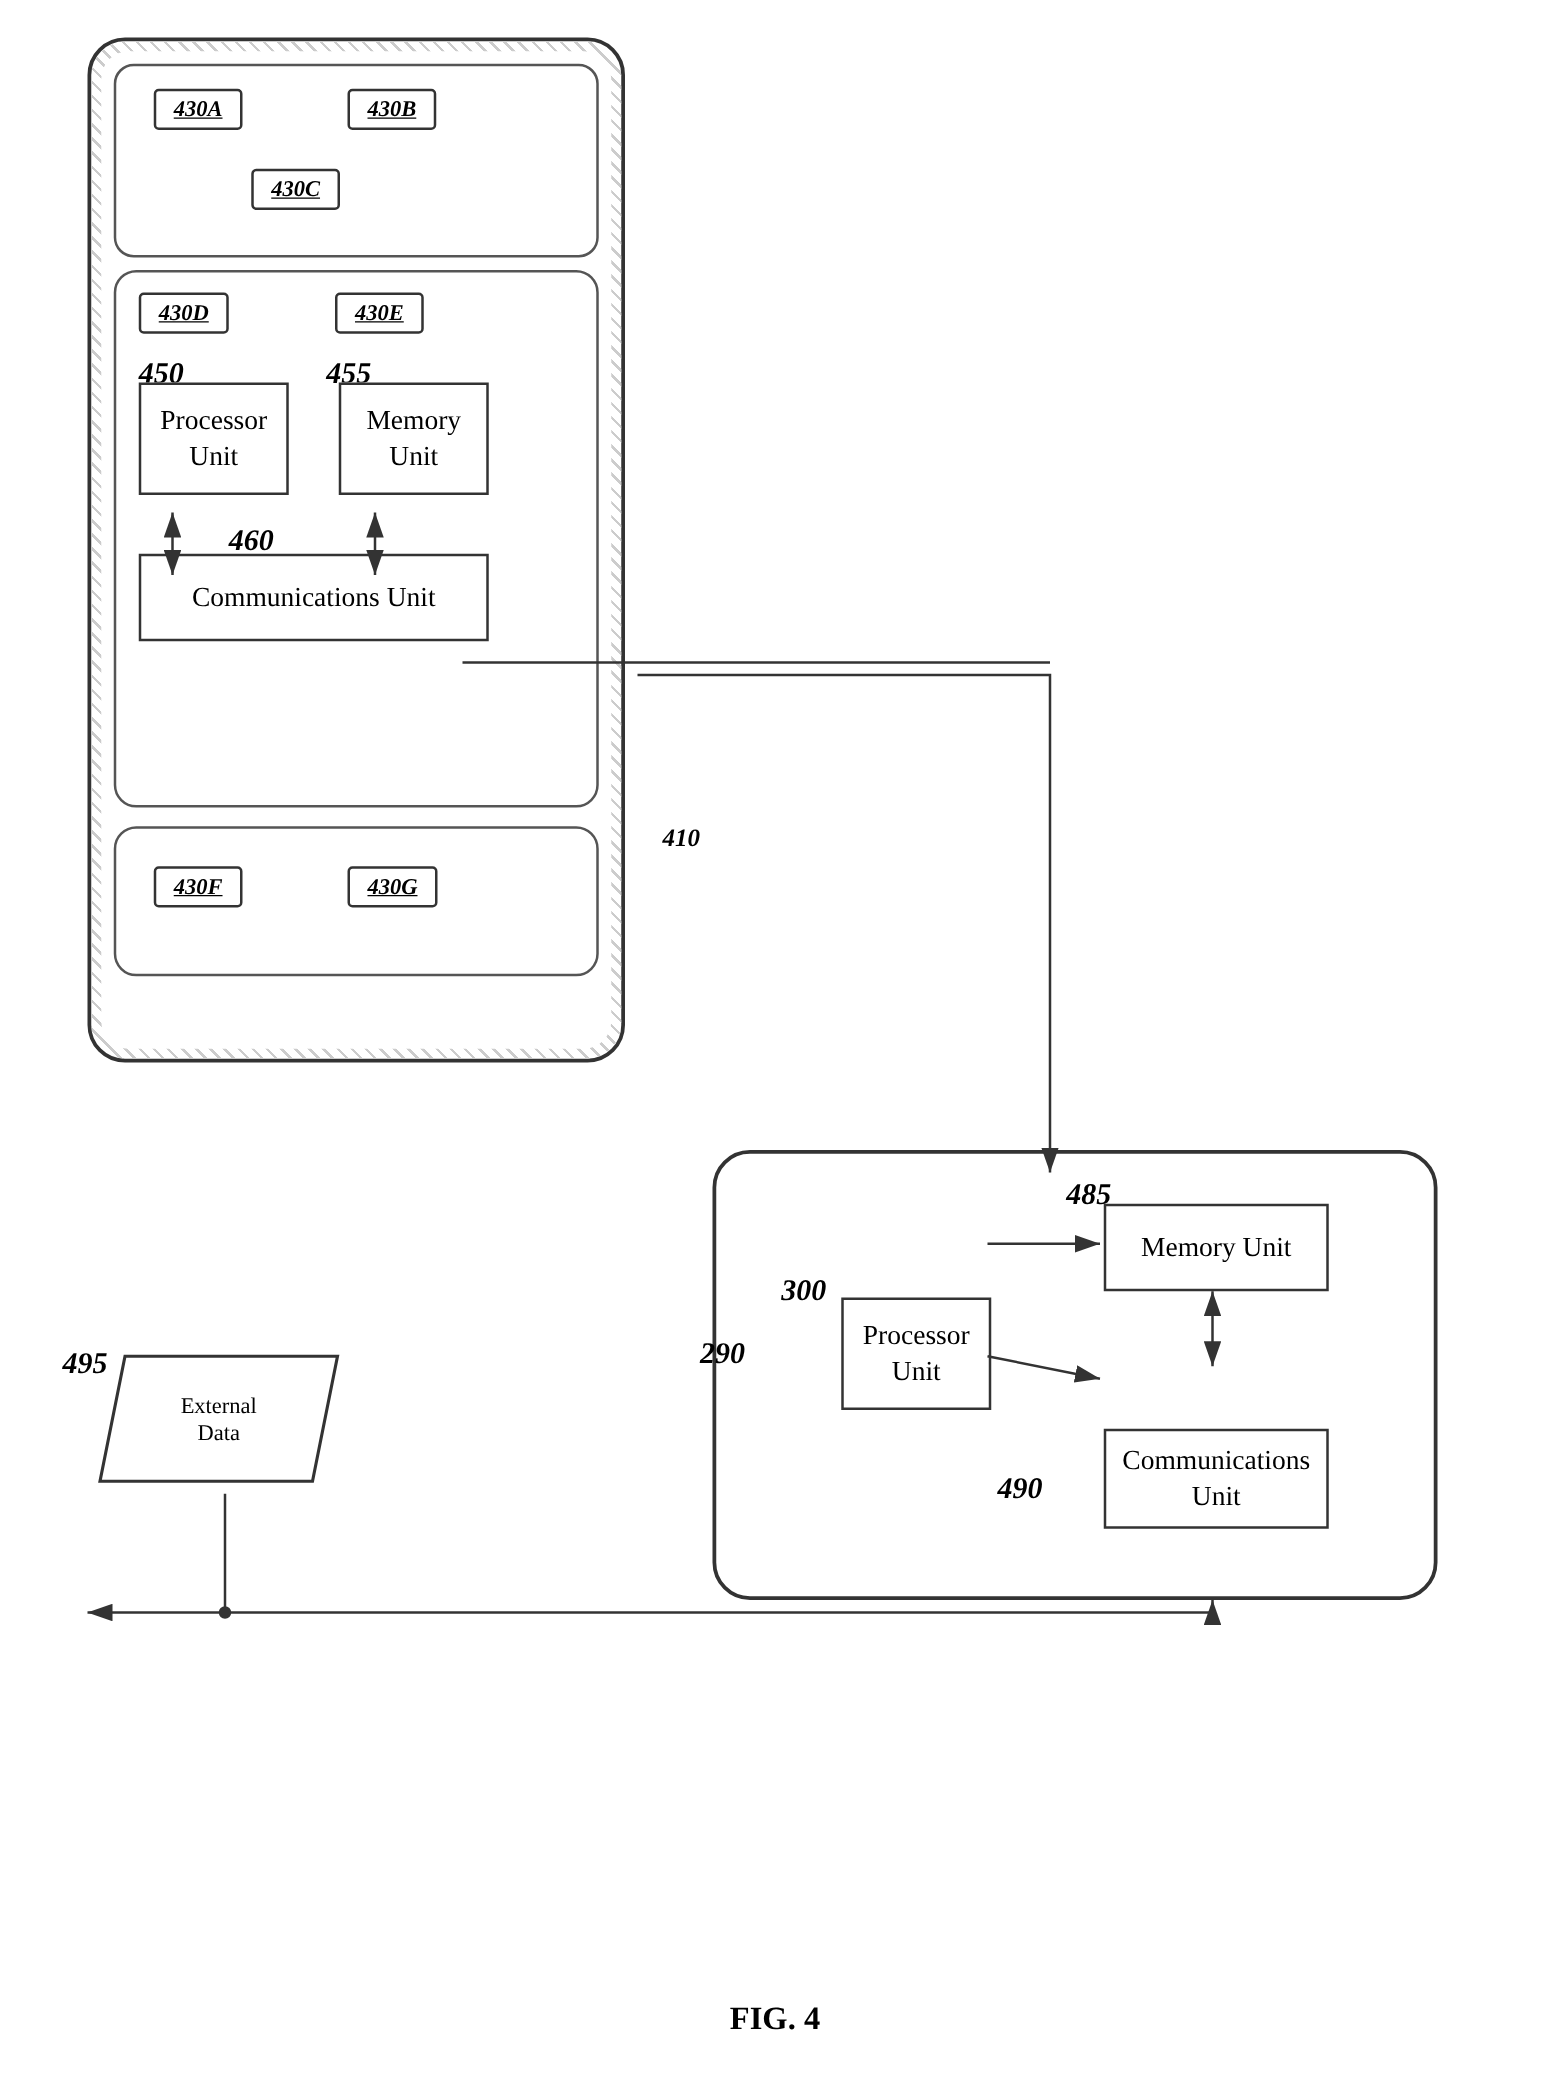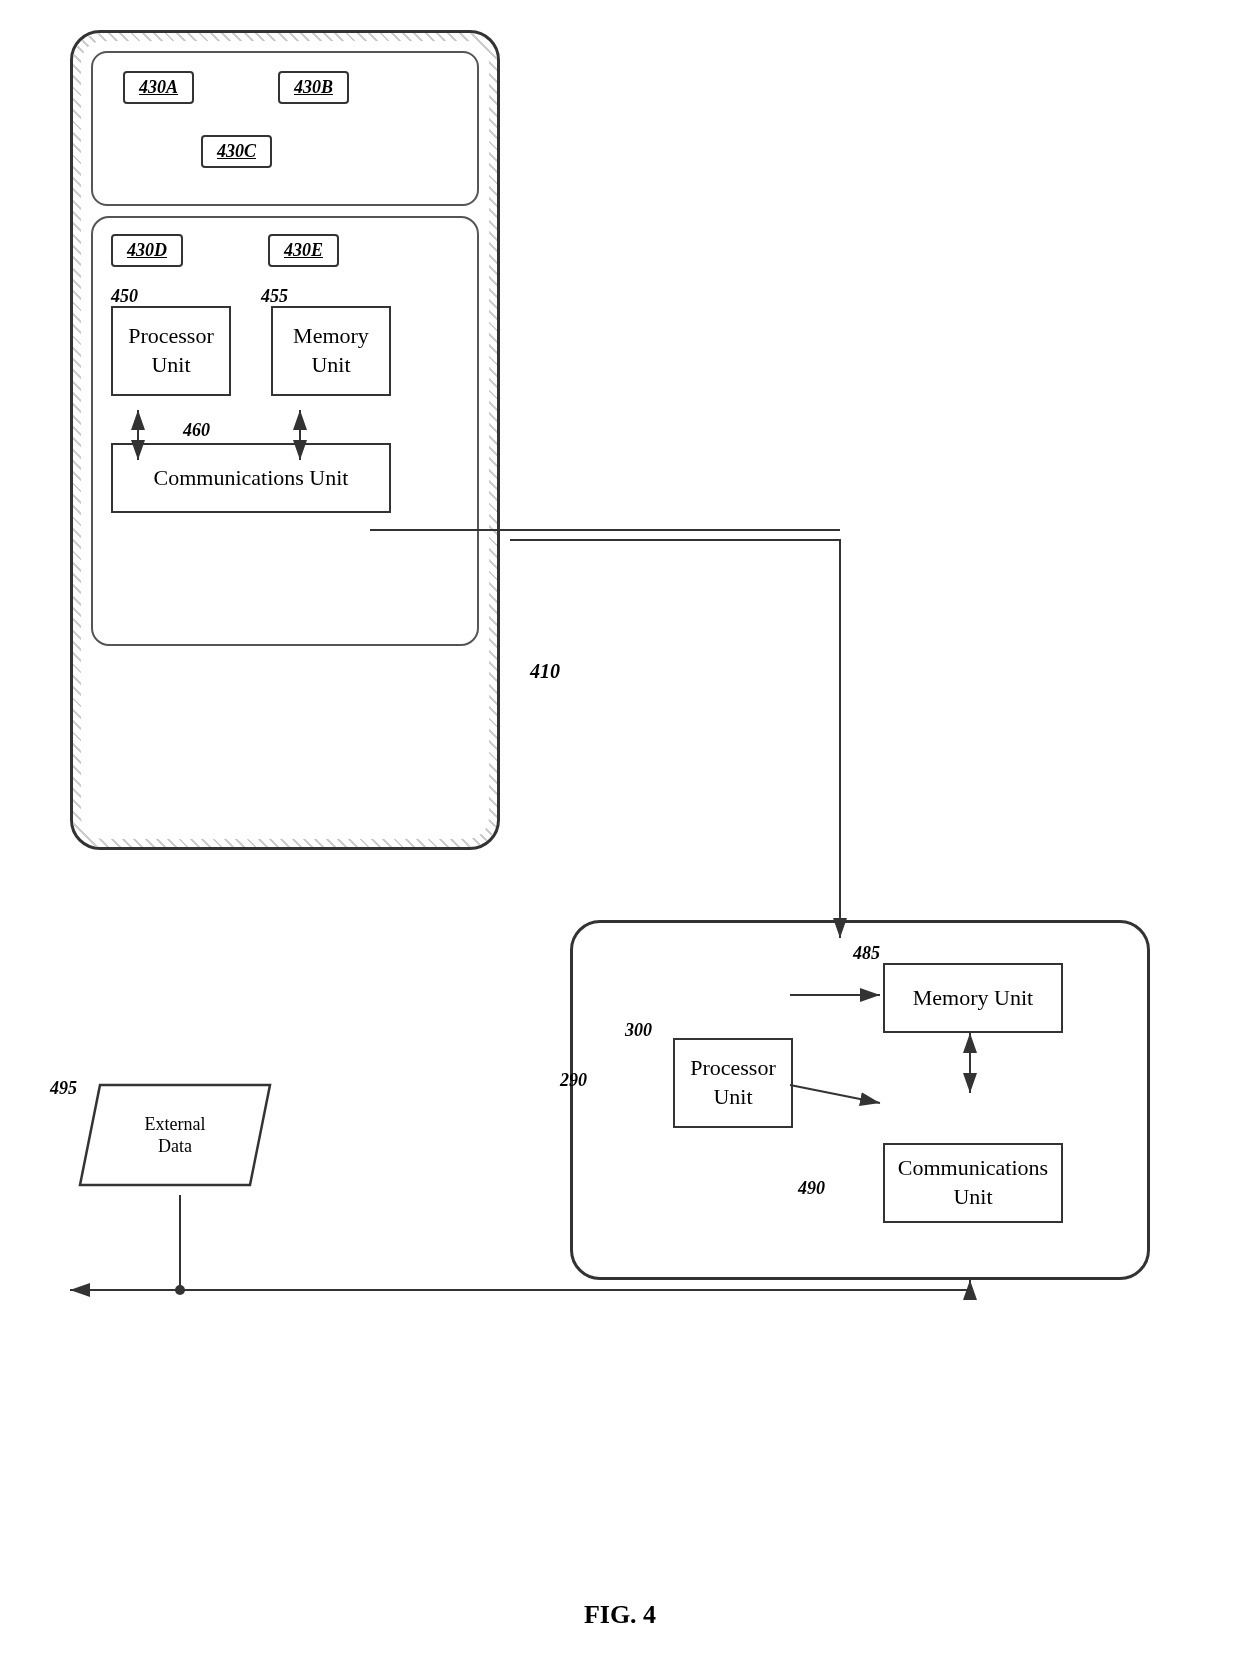--- a/index.html
+++ b/index.html
@@ -145,21 +145,21 @@
 
     .ext-data-shape {
       width: 100%;
       height: 100%;
     }
 
     
     .label-italic {
       position: absolute;
       font-style: italic;
-      font-size: 18px;
+      font-size: 24px;
       font-weight: bold;
     }
 
     
     .arrows-svg {
       position: absolute;
       top: 0; left: 0;
       width: 100%;
       height: 100%;
       pointer-events: none;
@@ -200,20 +200,24 @@
         <div class="unit-box" style="top:88px; left:18px; width:120px; height:90px;">Processor Unit</div>
 
         <div class="unit-box" style="top:88px; left:178px; width:120px; height:90px;">Memory Unit</div>
 
         <span class="label-italic" style="top:202px; left:90px;">460</span>
 
         <div class="unit-box" style="top:225px; left:18px; width:280px; height:70px;">Communications Unit</div>
 
       </div>
 
+      <div class="section-bot">
+        <span class="mod-box" style="top:30px; left:30px;">430F</span>
+        <span class="mod-box" style="top:30px; left:185px;">430G</span>
+      </div>
 
     </div>
   </div>
 
   <span class="label-italic" style="position:absolute; top:640px; left:490px; font-size:20px;">410</span>
 
   <div class="device-right">
 
     <div class="unit-box" style="top:115px; left:100px; width:120px; height:90px;">Processor Unit</div>
 

